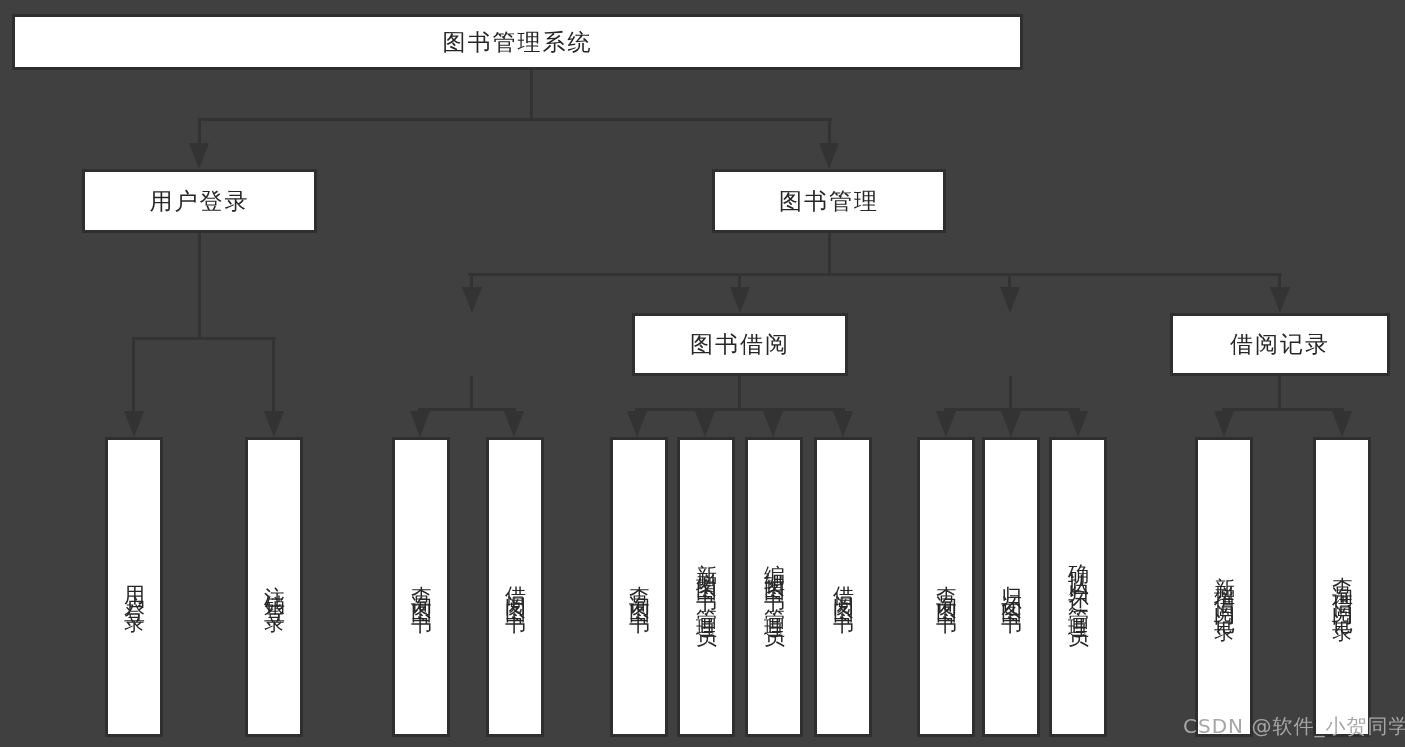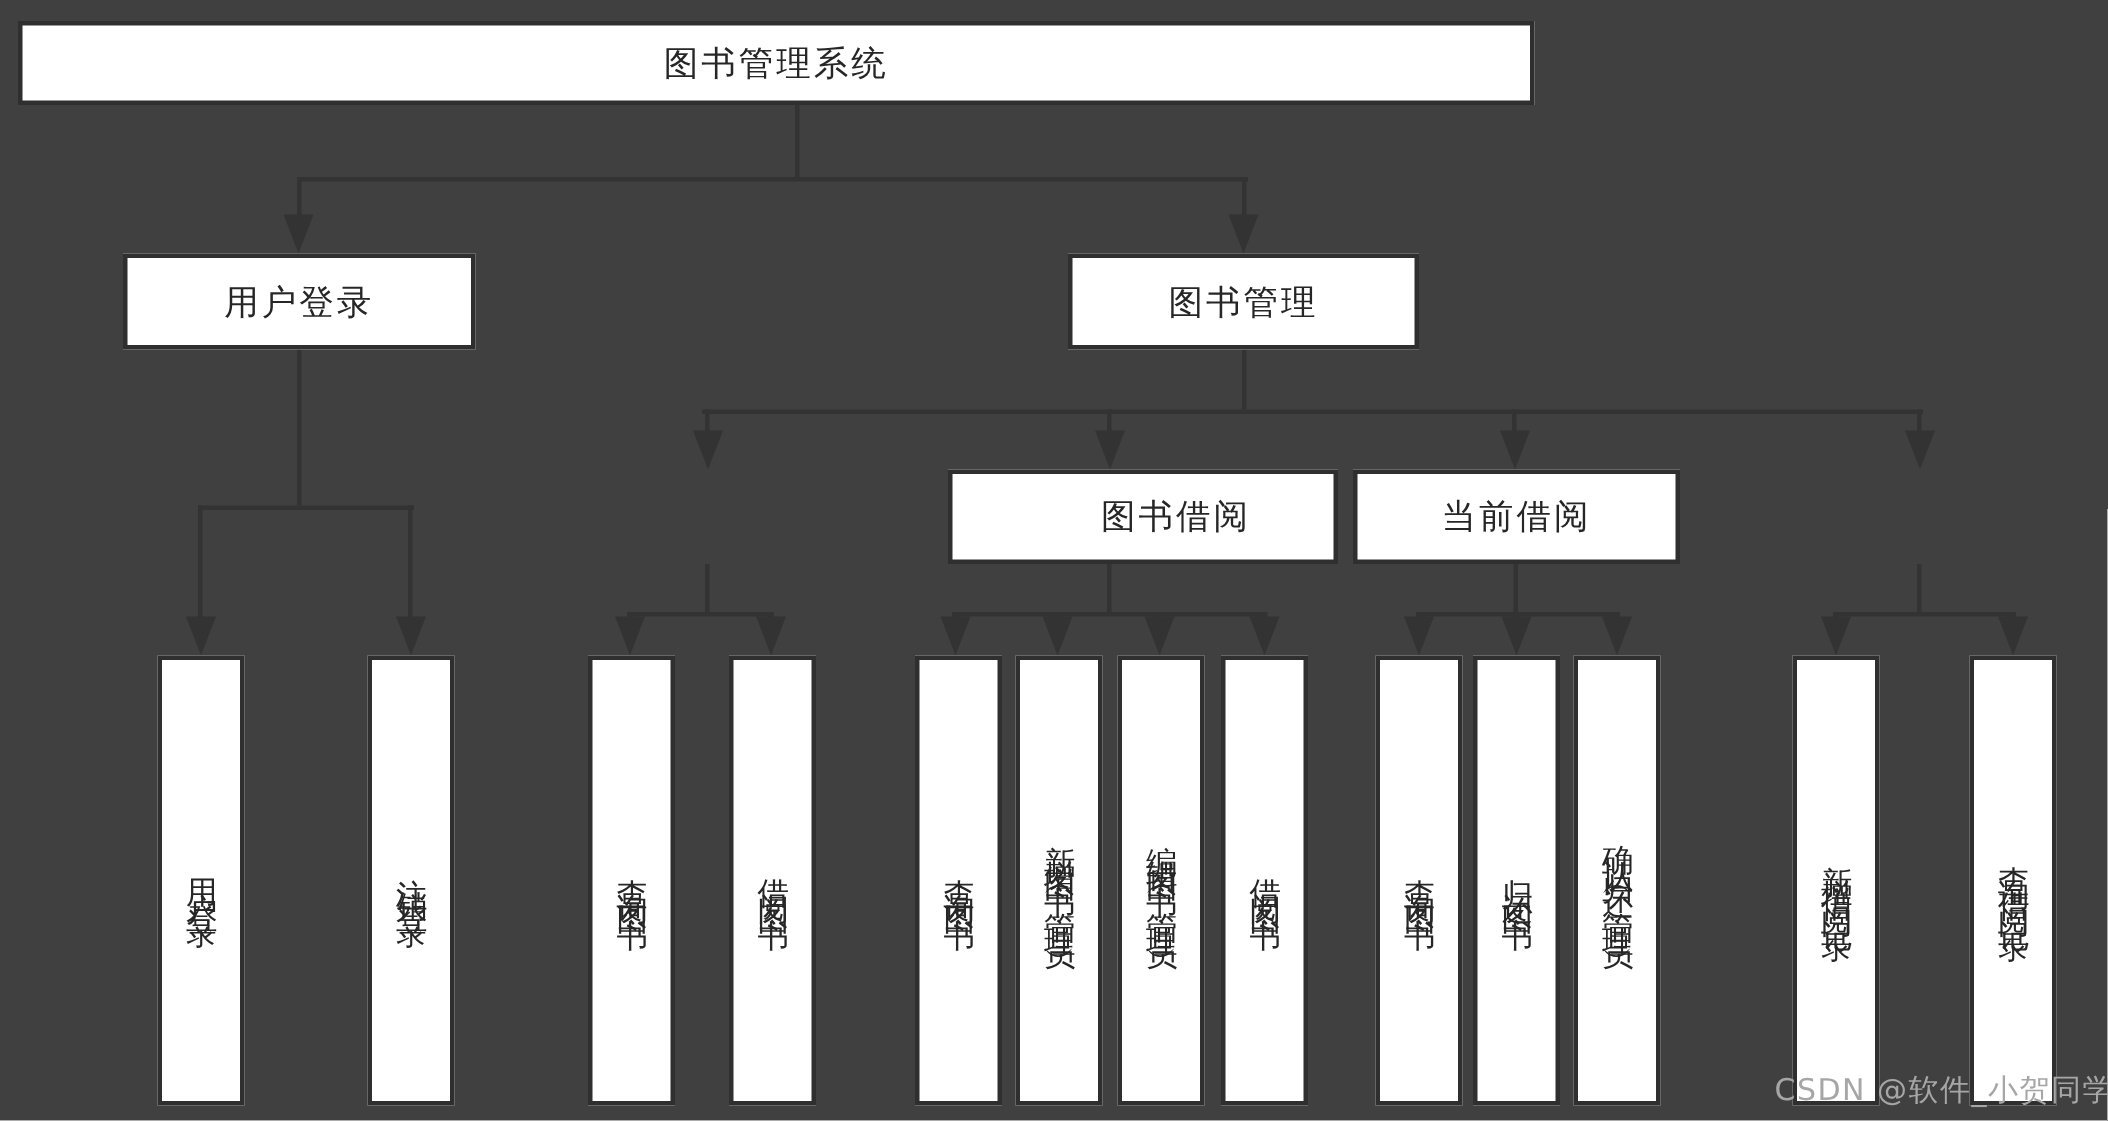--- a/index.html
+++ b/index.html
@@ -87,22 +87,22 @@
     <div class="vline" style="left:470px; top:273px; height:20px;"></div>
     <div class="ahead" style="left:462px; top:287px;"></div>
     <div class="vline" style="left:738px; top:273px; height:20px;"></div>
     <div class="ahead" style="left:730px; top:287px;"></div>
     <div class="vline" style="left:1008px; top:273px; height:20px;"></div>
     <div class="ahead" style="left:1000px; top:287px;"></div>
     <div class="vline" style="left:1278px; top:273px; height:20px;"></div>
     <div class="ahead" style="left:1270px; top:287px;"></div>
   </div>
 
-  <div class="box" style="left:632px; top:313px; width:210px; height:57px;padding-left:44px;">图书借阅</div>
-  <div class="box" style="left:902px; top:313px; width:212px; height:57px;">当前借阅</div>
+  <div class="box" style="left:632px; top:313px; width:210px; height:57px;">图书借阅</div>
+  <div class="box" style="left:1170px; top:313px; width:214px; height:57px;">借阅记录</div>
 
   <div>
     <div class="vline" style="left:470px; top:376px; height:32px;"></div>
     <div class="hline" style="left:418px; top:408px; width:98px;"></div>
     <div class="vline" style="left:418px; top:408px; height:12px;"></div>
     <div class="ahead" style="left:410px; top:411px;"></div>
     <div class="vline" style="left:512px; top:408px; height:12px;"></div>
     <div class="ahead" style="left:504px; top:411px;"></div>
   </div>
 

